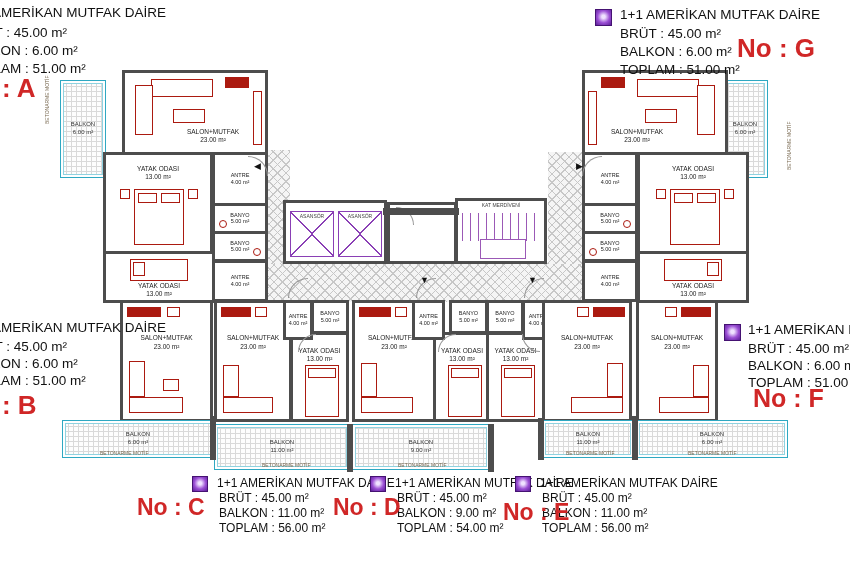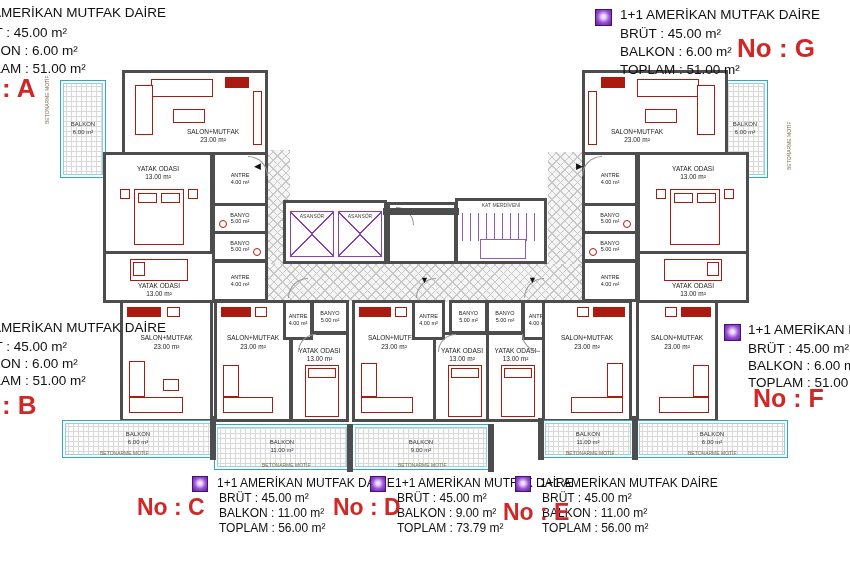--- a/index.html
+++ b/index.html
@@ -425,21 +425,21 @@
     <div class="l" style="left:27px;top:32px">BALKON : 11.00 m²</div>
     <div class="l" style="left:27px;top:47px">TOPLAM : 56.00 m²</div>
     <div class="no" style="left:-55px;top:20px">No : C</div>
   </div>
 
   <div class="ib small" style="left:370px;top:474px">
     <span class="pic" style="left:0;top:2px;width:16px;height:16px"></span>
     <div class="l" style="left:25px;top:2px">1+1 AMERİKAN MUTFAK DAİRE</div>
     <div class="l" style="left:27px;top:17px">BRÜT : 45.00 m²</div>
     <div class="l" style="left:27px;top:32px">BALKON : 9.00 m²</div>
-    <div class="l" style="left:27px;top:47px">TOPLAM : 73.79 m²</div>
+    <div class="l" style="left:27px;top:47px">TOPLAM : 54.00 m²</div>
     <div class="no" style="left:-37px;top:20px">No : D</div>
   </div>
 
   <div class="ib small" style="left:515px;top:474px">
     <span class="pic" style="left:0;top:2px;width:16px;height:16px"></span>
     <div class="l" style="left:25px;top:2px">1+1 AMERİKAN MUTFAK DAİRE</div>
     <div class="l" style="left:27px;top:17px">BRÜT : 45.00 m²</div>
     <div class="l" style="left:27px;top:32px">BALKON : 11.00 m²</div>
     <div class="l" style="left:27px;top:47px">TOPLAM : 56.00 m²</div>
     <div class="no" style="left:-12px;top:25px">No : E</div>

